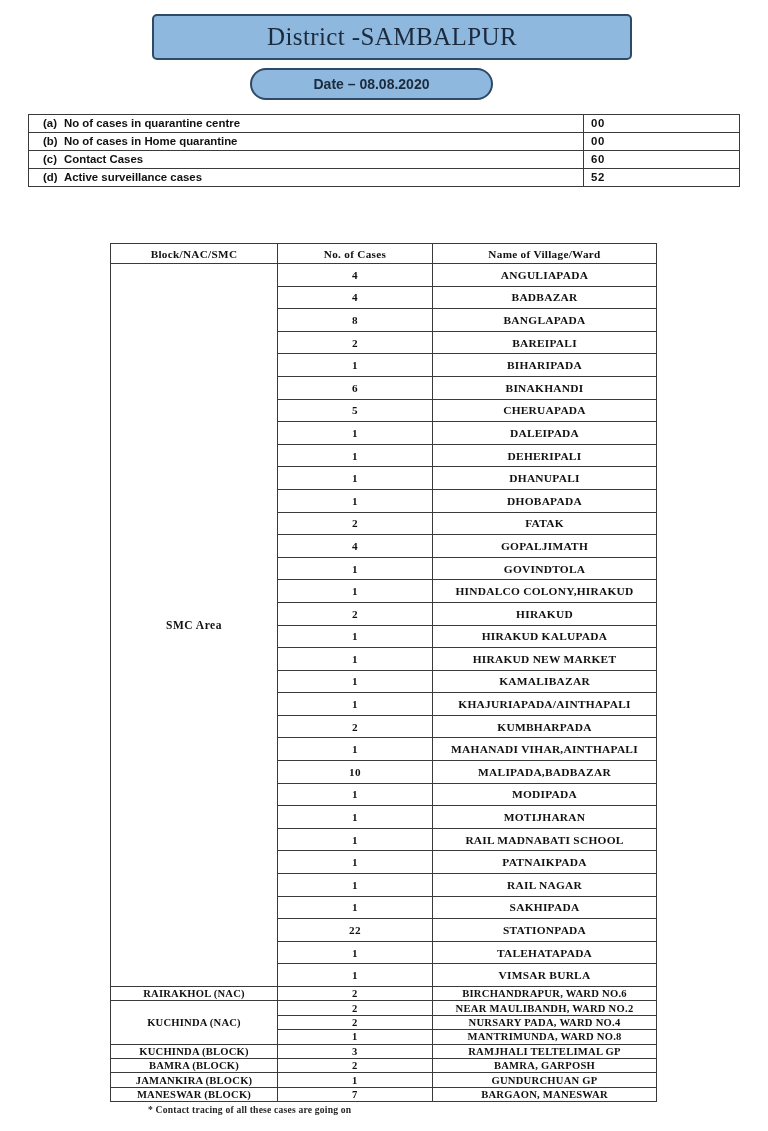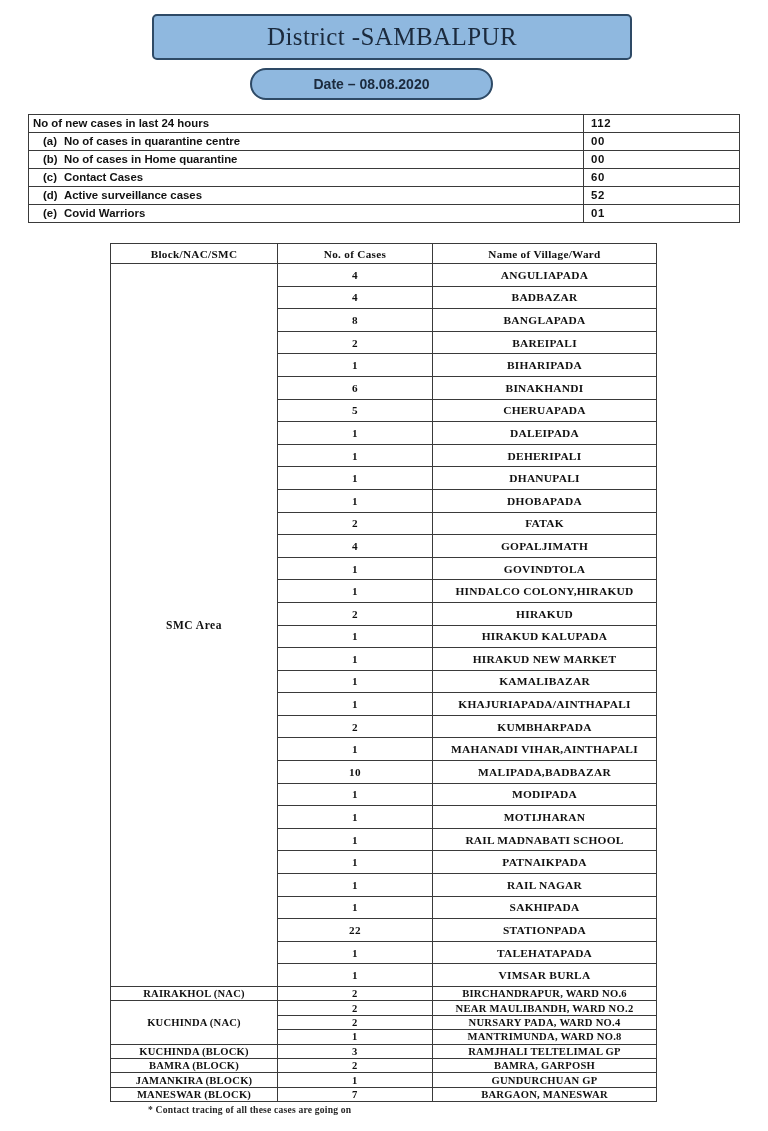--- a/index.html
+++ b/index.html
@@ -166,42 +166,34 @@
   <span class="txt">District -SAMBALPUR</span>
 </div>
 
 <div id="date-banner">
   <span class="txt">Date – 08.08.2020</span>
 </div>
 
 <table id="summary-table">
   <tbody>
       <tr>
-        <td>No of new cases in last 24 hours</td>
-        <td class="val">112</td>
-      </tr>
-      <tr>
         <td class="lbl-indent"><span class="marker">(a)</span><span>No of cases in quarantine centre</span></td>
         <td class="val">00</td>
       </tr>
       <tr>
         <td class="lbl-indent"><span class="marker">(b)</span><span>No of cases in Home quarantine</span></td>
         <td class="val">00</td>
       </tr>
       <tr>
         <td class="lbl-indent"><span class="marker">(c)</span><span>Contact Cases</span></td>
         <td class="val">60</td>
       </tr>
       <tr>
         <td class="lbl-indent"><span class="marker">(d)</span><span>Active surveillance cases</span></td>
         <td class="val">52</td>
-      </tr>
-      <tr>
-        <td class="lbl-indent"><span class="marker">(e)</span><span>Covid Warriors</span></td>
-        <td class="val">01</td>
       </tr>
     </tbody>
 </table>
 
 <table id="main-table">
   <colgroup>
     <col class="c-block">
       <col class="c-cases">
       <col class="c-name">
   </colgroup>

